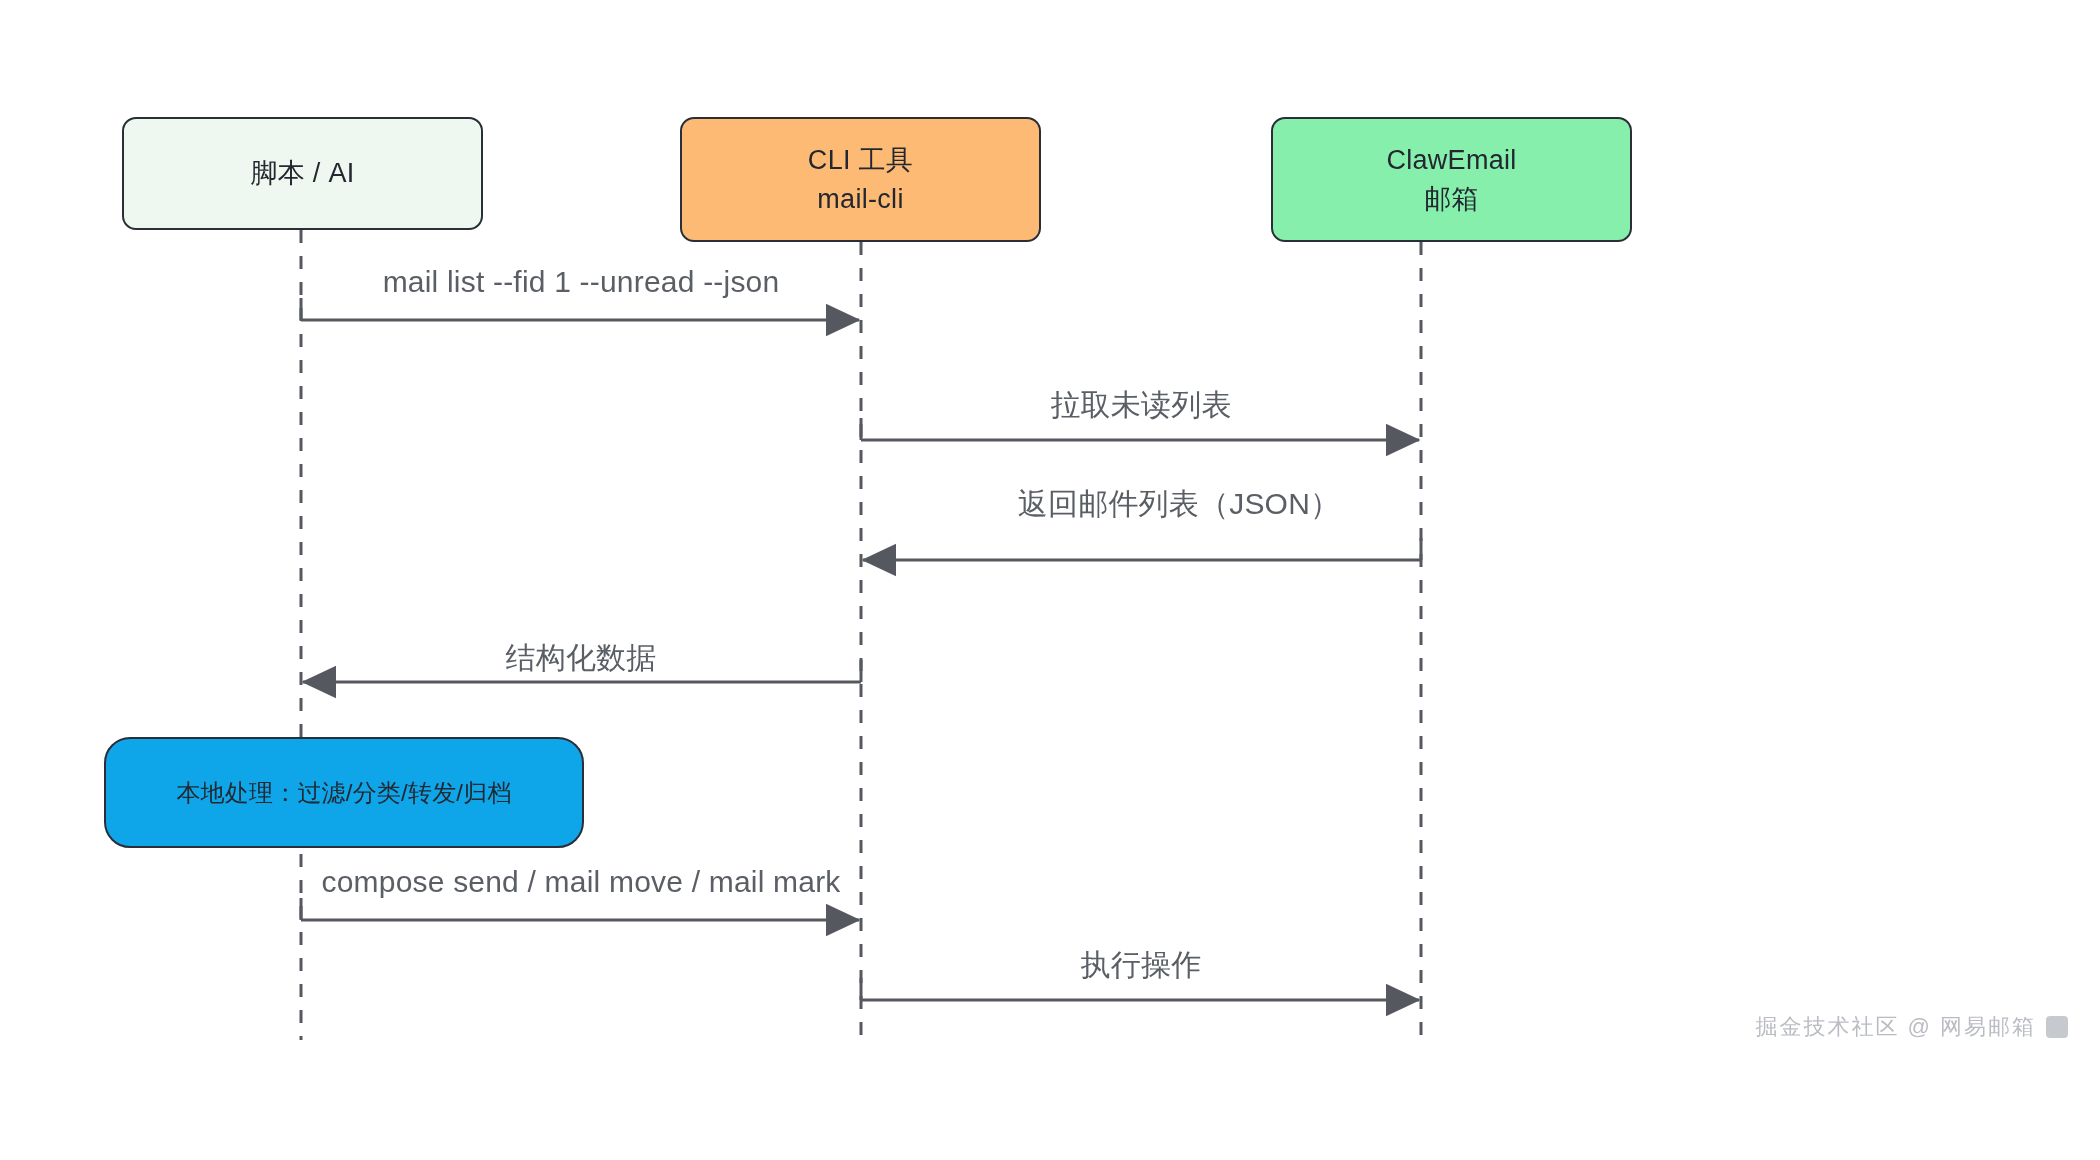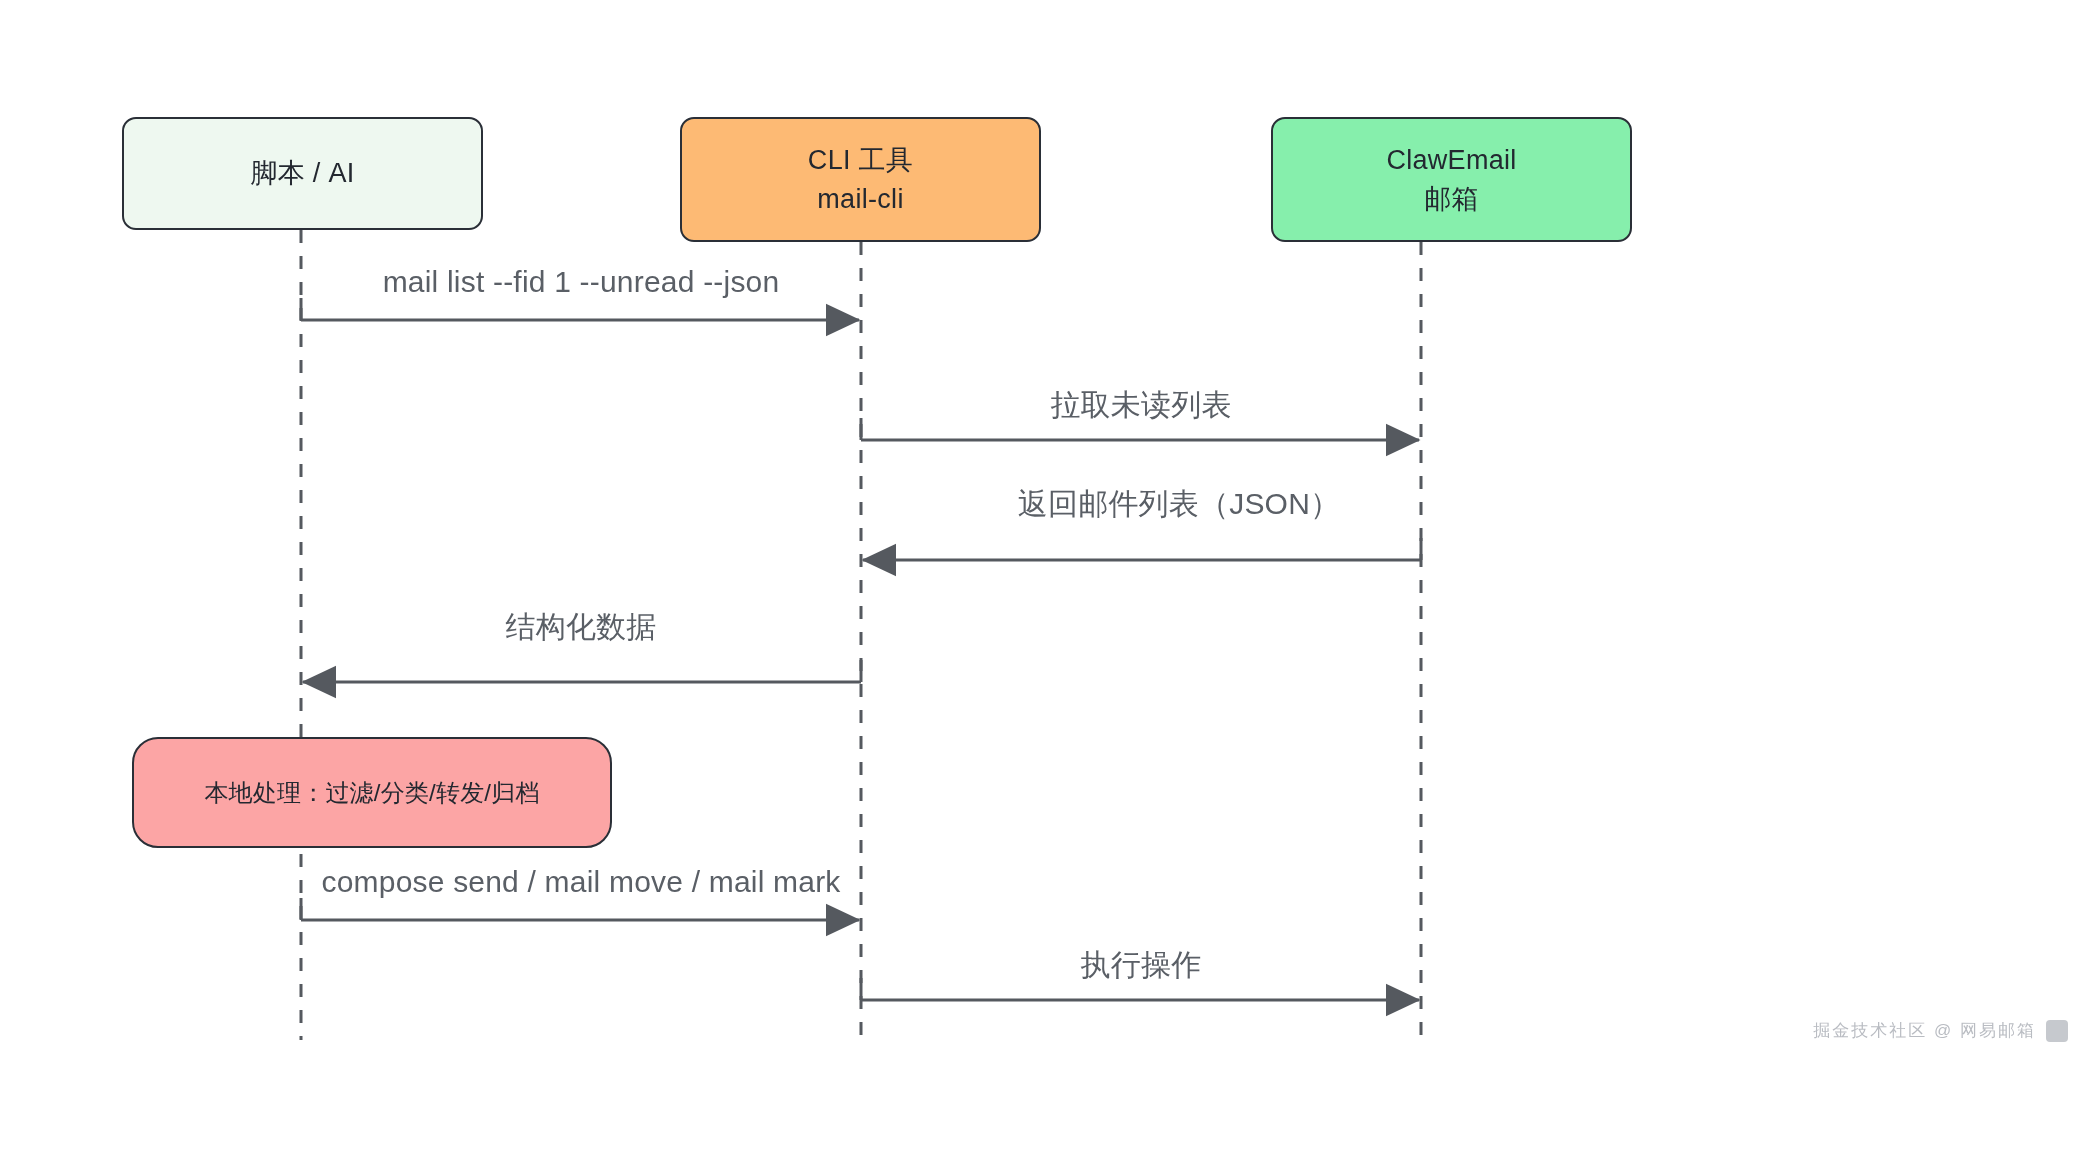--- a/index.html
+++ b/index.html
@@ -63,21 +63,21 @@
     white-space: nowrap;
     text-align: center;
     letter-spacing: 0.2px;
     transform: translateX(-50%);
   }
   .watermark {
     position: absolute;
     right: 32px;
     bottom: 22px;
     color: #b9bcc2;
-    font-size: 17px;
+    font-size: 22px;
     letter-spacing: 2px;
     white-space: nowrap;
     display: flex;
     align-items: center;
     gap: 10px;
   }
   .wm-mark {
     display: inline-block;
     width: 22px;
     height: 22px;
@@ -125,29 +125,29 @@
       <div class="participant-box" style="left: 680px; top: 117px; width: 361px; height: 125px; background: #fdba74;">
         <span class="pline">CLI 工具</span>
         <span class="pline">mail-cli</span>
       </div>
       <div class="participant-box" style="left: 1271px; top: 117px; width: 361px; height: 125px; background: #86efac;">
         <span class="pline">ClawEmail</span>
         <span class="pline">邮箱</span>
       </div>
     </div>
 
-  <div class="note-box" style="left: 132px; top: 737px; width: 480px; height: 111px; background: #fca5a5;">
+  <div class="note-box" style="left: 104px; top: 737px; width: 480px; height: 111px; background: #0ea5e9;">
     <span class="nline">本地处理：过滤/分类/转发/归档</span>
   </div>
 
   <div id="labels-layer">
       <div class="msg-label" style="left: 581px; top: 265px;">mail list --fid 1 --unread --json</div>
       <div class="msg-label" style="left: 1141px; top: 385px;">拉取未读列表</div>
       <div class="msg-label" style="left: 1141px; top: 484px; margin-left: 38px;">返回邮件列表（JSON）</div>
-      <div class="msg-label" style="left: 581px; top: 607px;">结构化数据</div>
+      <div class="msg-label" style="left: 581px; top: 638px;">结构化数据</div>
       <div class="msg-label" style="left: 581px; top: 865px;">compose send / mail move / mail mark</div>
       <div class="msg-label" style="left: 1141px; top: 945px;">执行操作</div>
     </div>
 
   <div class="watermark">
     <span>掘金技术社区 @ 网易邮箱</span>
     <span class="wm-mark"></span>
   </div>
 
 </div>

